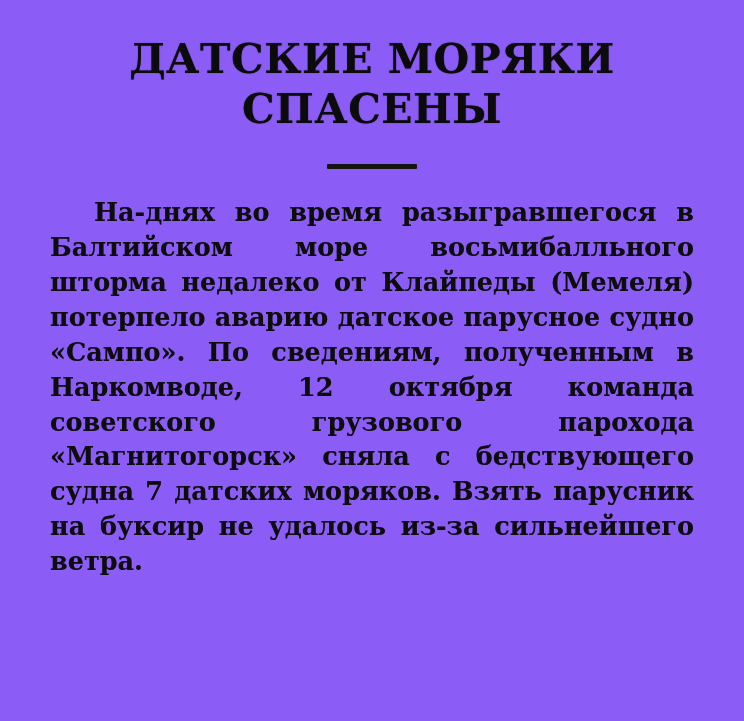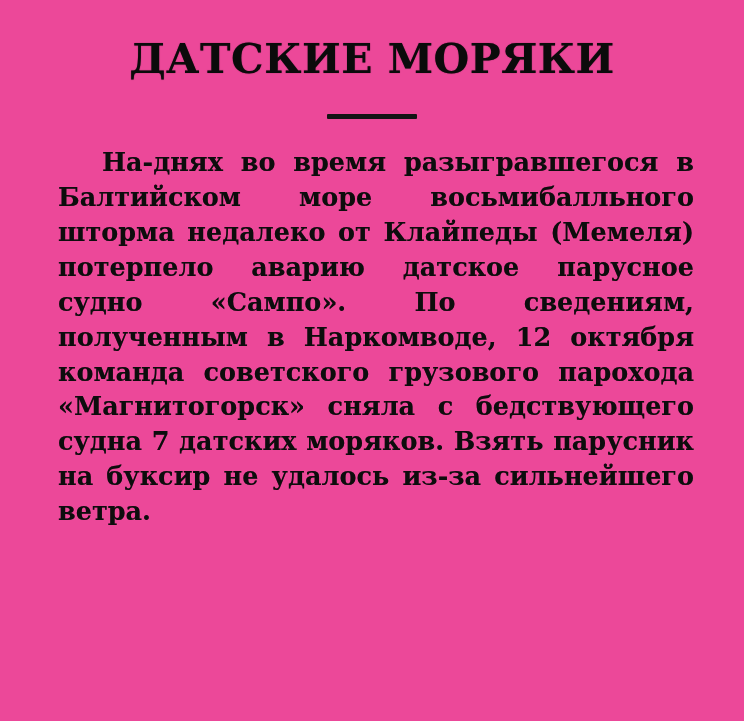--- a/index.html
+++ b/index.html
@@ -13,21 +13,21 @@
     font-family: "Liberation Serif", serif;
     color: #111111;
     overflow: hidden;
   }
   .page {
     width: 744px;
     height: 721px;
     position: relative;
     box-sizing: border-box;
     padding: 34px 44px 0 44px;
-    background: #ec4899;
+    background: #8b5cf6;
   }
   .headline {
     text-align: center;
     font-family: "DejaVu Serif", serif;
     font-weight: bold;
     font-size: 41px;
     line-height: 1.22;
     letter-spacing: 0.5px;
     color: #0b0b0b;
     margin: 0 auto;
@@ -53,21 +53,20 @@
   .article {
     font-family: "DejaVu Serif", serif;
     font-weight: bold;
     font-size: 25.5px;
     line-height: 1.37;
     color: #0d0d0d;
     text-align: justify;
     text-justify: inter-word;
     padding: 0 6px 0 6px;
     text-shadow: 0 0 0.6px rgba(0,0,0,0.4);
-    margin-left: 8px;
   }
   .article p {
     margin: 0;
     text-indent: 44px;
   }
   .article p.para-last {
     margin-top: 4px;
     text-align: left;
   }
   
@@ -77,20 +76,21 @@
     width: 100%;
   }
 </style>
 </head>
 <body>
 
 <div class="page">
 
   <h1 class="headline">
     <span class="line">ДАТСКИЕ МОРЯКИ</span>
+    <span class="line">СПАСЕНЫ</span>
   </h1>
 
   <div class="divider-wrap">
     <div class="divider"></div>
   </div>
 
   <div class="article">
     <p class="justified">На-днях во время разыгравшегося в Балтийском море восьмибалльного шторма недалеко от Клайпеды (Мемеля) потерпело аварию датское парусное судно «Сампо». По сведениям, полученным в Наркомводе, 12 октября команда советского грузового парохода «Магнитогорск» сняла с бедствующего судна 7 датских моряков. Взять парусник на буксир не удалось из-за сильнейшего ветра.</p>
   </div>
 

